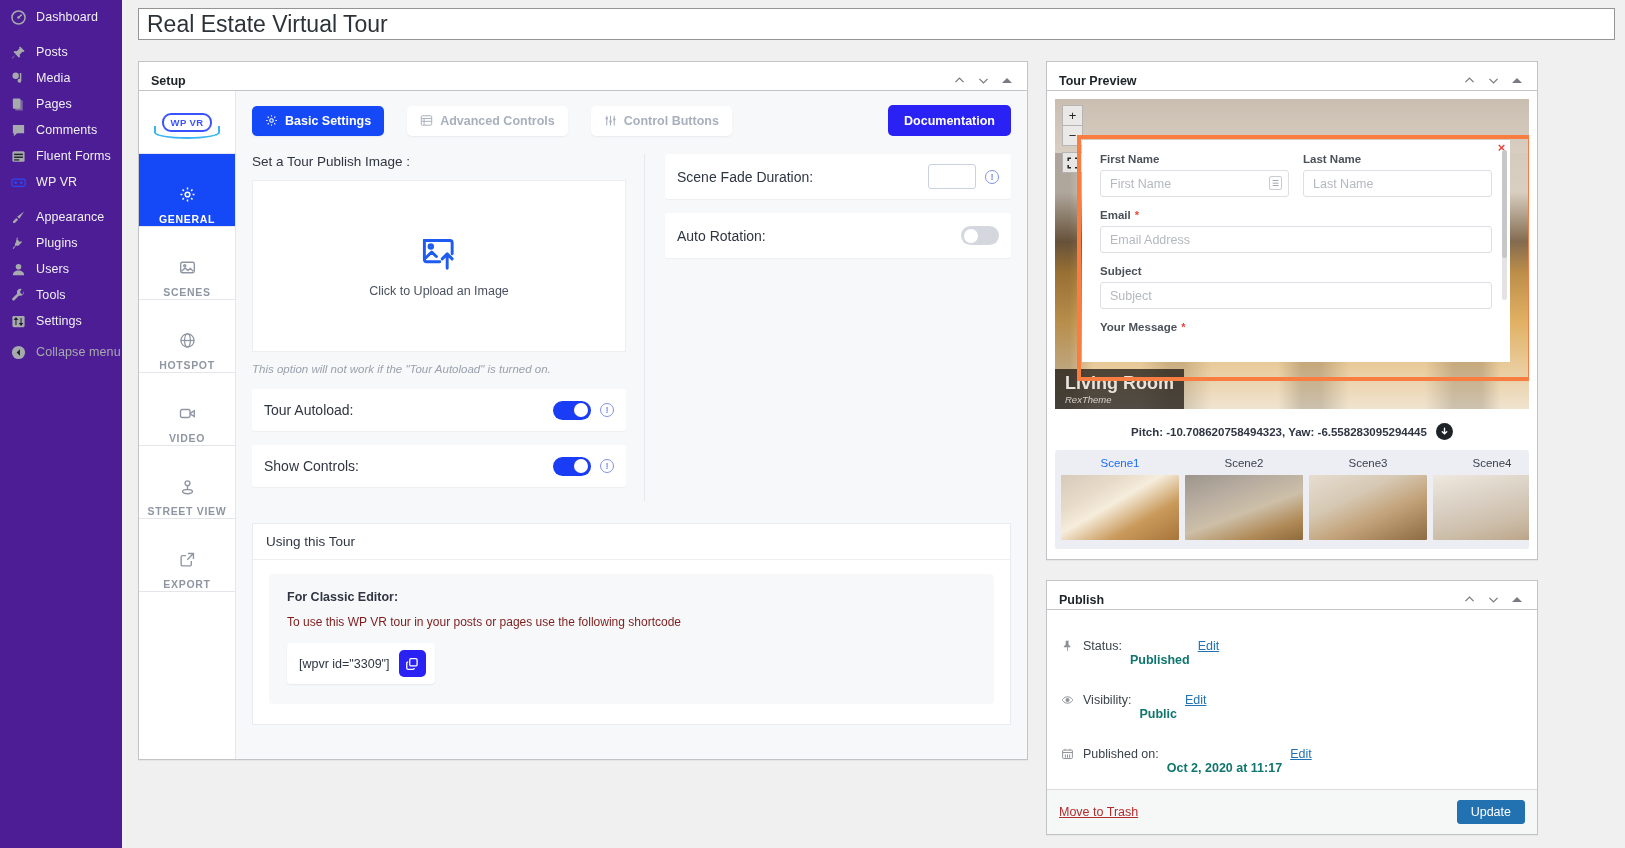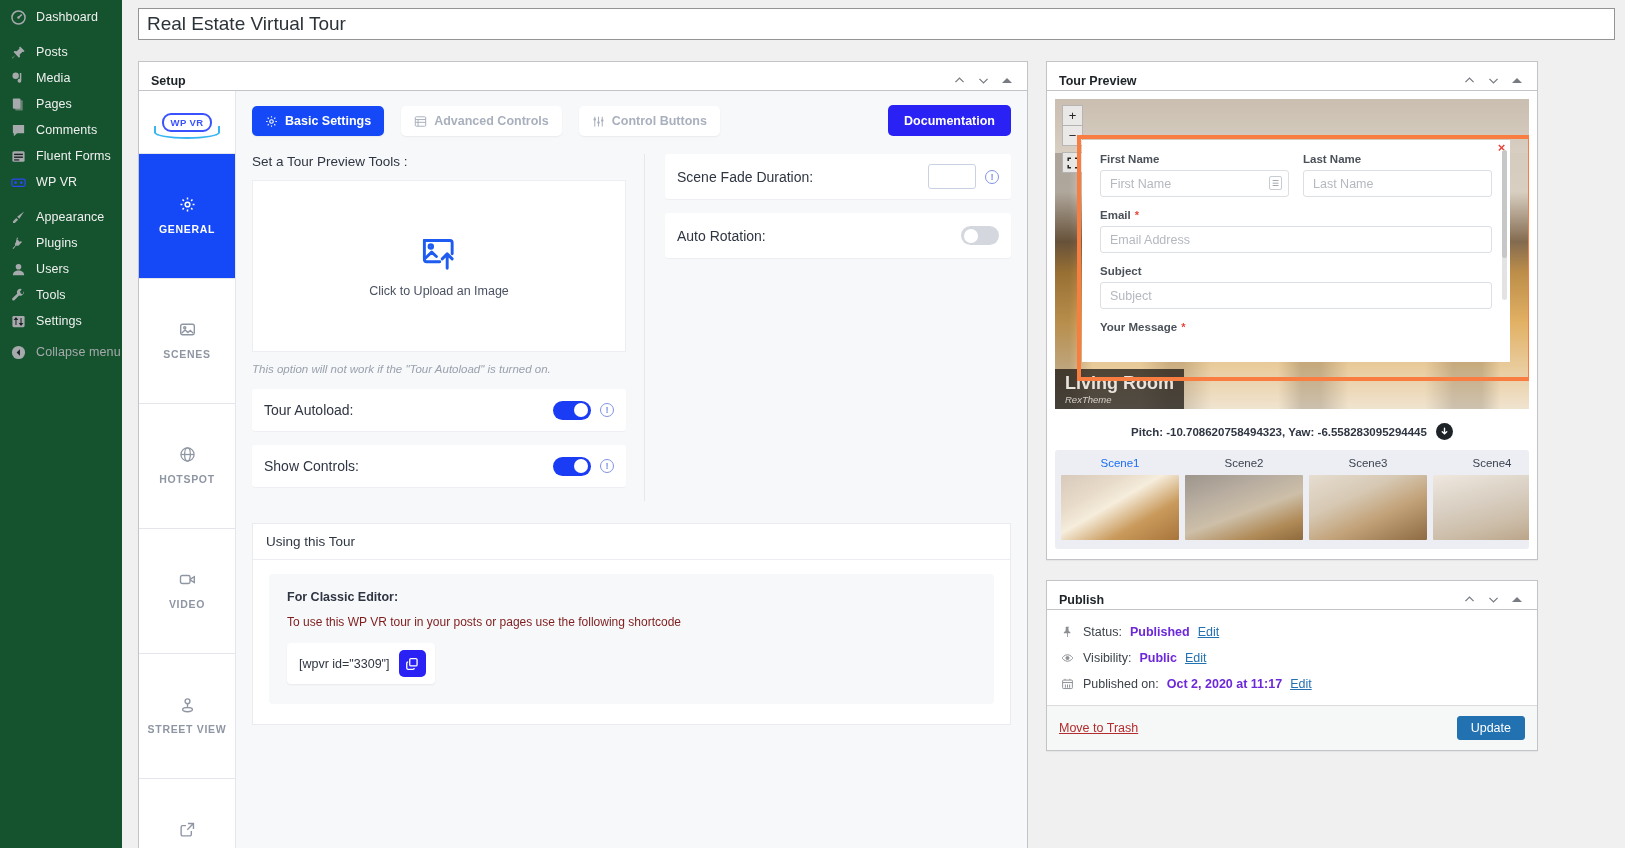--- a/index.html
+++ b/index.html
@@ -7,21 +7,21 @@
     width: 1625px; height: 848px;
     background: #f0f0f1;
     font-family: "Liberation Sans", sans-serif;
     overflow: hidden;
   }
   .app { position: relative; width: 1625px; height: 848px; display: flex; }
 
   
   .sidebar {
     width: 122px; flex: 0 0 122px; height: 848px;
-    background: #14532d; color: #f0f0f1;
+    background: #4c1d95; color: #f0f0f1;
     padding-top: 4px;
   }
   .side-item {
     display: flex; align-items: center; gap: 9px;
     height: 26px; padding: 0 0 0 10px;
     font-size: 12.5px; color: #f0f0f1; letter-spacing: .1px;
     cursor: pointer;
   }
   .side-item .sicon {
     width: 17px; height: 17px; flex: 0 0 17px;
@@ -36,21 +36,21 @@
   
   .main {
     flex: 1 1 auto; height: 848px;
     padding: 8px 10px 0 16px;
     overflow: hidden;
   }
   .title-wrap { padding: 0 0 0 0; }
   .title-input {
     width: 100%; height: 32px;
     border: 1px solid #949494; background: #fff;
-    font-size: 19px; color: #2c3338; padding: 3px 8px;
+    font-size: 23px; color: #2c3338; padding: 3px 8px;
     font-family: "Liberation Sans", sans-serif;
     border-radius: 0;
   }
   .columns { display: flex; gap: 18px; margin-top: 21px; align-items: flex-start; }
   .col-left { width: 890px; flex: 0 0 890px; }
   .col-right { width: 492px; flex: 0 0 492px; }
 
   
   .postbox {
     background: #fff; border: 1px solid #c3c4c7;
@@ -93,34 +93,34 @@
     border-radius: 9px; font-size: 9.5px; font-weight: bold;
     padding: 2px 7px; letter-spacing: .4px; position: relative;
   }
   .logo-wrap { position: relative; display: inline-block; }
   .logo-wrap::after {
     content: ""; position: absolute; left: -8px; right: -8px; bottom: -7px; height: 11px;
     border: 2px solid #38b6f1; border-top: none;
     border-radius: 0 0 50% 50%;
   }
   .rail-item {
-    height: 125px; border-bottom: 1px solid #e4e6eb;
-    display: flex; flex-direction: column; align-items: center; justify-content: center;
+    height: 73px; border-bottom: 1px solid #e4e6eb;
+    display: flex; flex-direction: column; align-items: center; justify-content: flex-end;
     gap: 9px; cursor: pointer; color: #8f96a3;
   }
   .rail-item .ricon svg { width: 17px; height: 17px; display: block; }
   .rail-item .rlabel {
     font-size: 10.5px; font-weight: bold; letter-spacing: .7px; text-align: center;
     line-height: 1.35;
   }
   .rail-item.active { background: #1548f6; color: #fff; }
 
   .setup-main { flex: 1 1 auto; background: #f7f8fa; padding: 14px 16px 20px 16px; }
 
-  .tabs-row { display: flex; align-items: flex-end; gap: 17px; }
+  .tabs-row { display: flex; align-items: center; gap: 23px; }
   .tab-btn {
     display: inline-flex; align-items: center; gap: 7px;
     height: 30px; padding: 0 13px; border-radius: 5px;
     background: #fff; border: none; color: #a9b0bd;
     font-size: 12.5px; font-weight: bold; cursor: pointer;
     box-shadow: 0 1px 2px rgba(16,24,40,.06);
     font-family: "Liberation Sans", sans-serif;
   }
   .tab-btn svg { width: 13px; height: 13px; display: block; }
   .tab-btn.active { background: #1548f6; color: #fff; }
@@ -301,21 +301,21 @@
   .th4 { background: linear-gradient(165deg,#efe8df 0%,#d9cfc2 40%,#cbbca7 70%,#b79f82 100%); }
 
   
   .pub-body { padding: 9px 12px 0 12px; }
   .pub-row {
     display: flex; align-items: center; gap: 8px;
     font-size: 12.5px; color: #3c434a; padding: 6px 0;
   }
   .pub-row .picon { width: 16px; flex: 0 0 16px; color: #8c8f94; display: flex; justify-content: center; }
   .pub-row .picon svg { width: 13px; height: 14px; display: block; }
-  .pub-row b { font-weight: bold; color: #6d28d9; }
+  .pub-row b { font-weight: bold; color: #0f766e; margin-top: 28px; }
   .pub-row a { color: #2271b1; text-decoration: underline; cursor: pointer; }
   .pub-foot {
     margin-top: 8px; border-top: 1px solid #dcdcde; background: #f6f7f7;
     margin-left: -12px; margin-right: -12px;
     padding: 10px 12px; display: flex; align-items: center;
   }
   .trash-link {
     color: #b32d2e; font-size: 12.5px; text-decoration: underline; cursor: pointer;
   }
   .update-btn {
@@ -574,21 +574,21 @@
                         <rect x="11.1" y="5.6" width="3" height="2.2" fill="currentColor" stroke="none"></rect>
                       </svg>
                   </span>
                   <span>Control Buttons</span>
                 </button>
                 <button class="doc-btn">Documentation</button>
               </div>
 
               <div class="split">
                 <div class="split-left">
-                  <div class="field-label">Set a Tour Preview Tools :</div>
+                  <div class="field-label">Set a Tour Publish Image :</div>
                   <div class="upload-box">
                     <span>
                       <svg viewBox="0 0 26 26" fill="none" stroke="#1e5bf0" stroke-width="2" stroke-linecap="round" stroke-linejoin="round">
                         <path d="M3 4.5h17.5a1.5 1.5 0 0 1 1.5 1.5v7.5"></path>
                         <path d="M3 4.5v13A1.5 1.5 0 0 0 4.5 19h9"></path>
                         <circle cx="7.4" cy="8.6" r="1.2"></circle>
                         <path d="M3.6 16.6l4.4-4.2 3.2 3"></path>
                         <path d="M18.6 23.4V13.6M18.6 13.6l-3.4 3.4M18.6 13.6l3.4 3.4"></path>
                       </svg>
                     </span>

